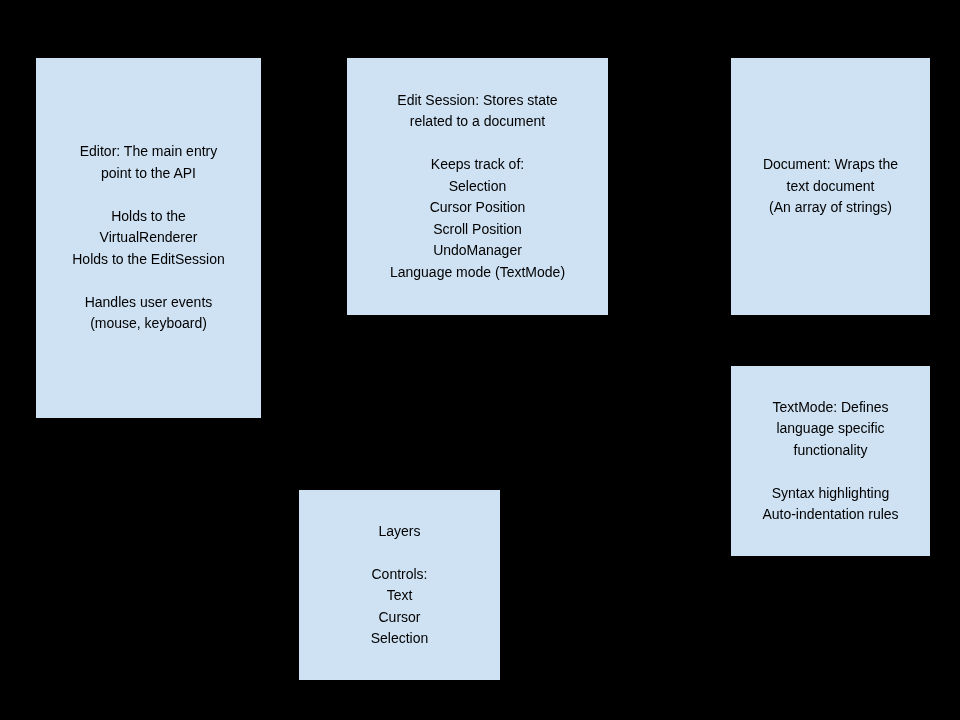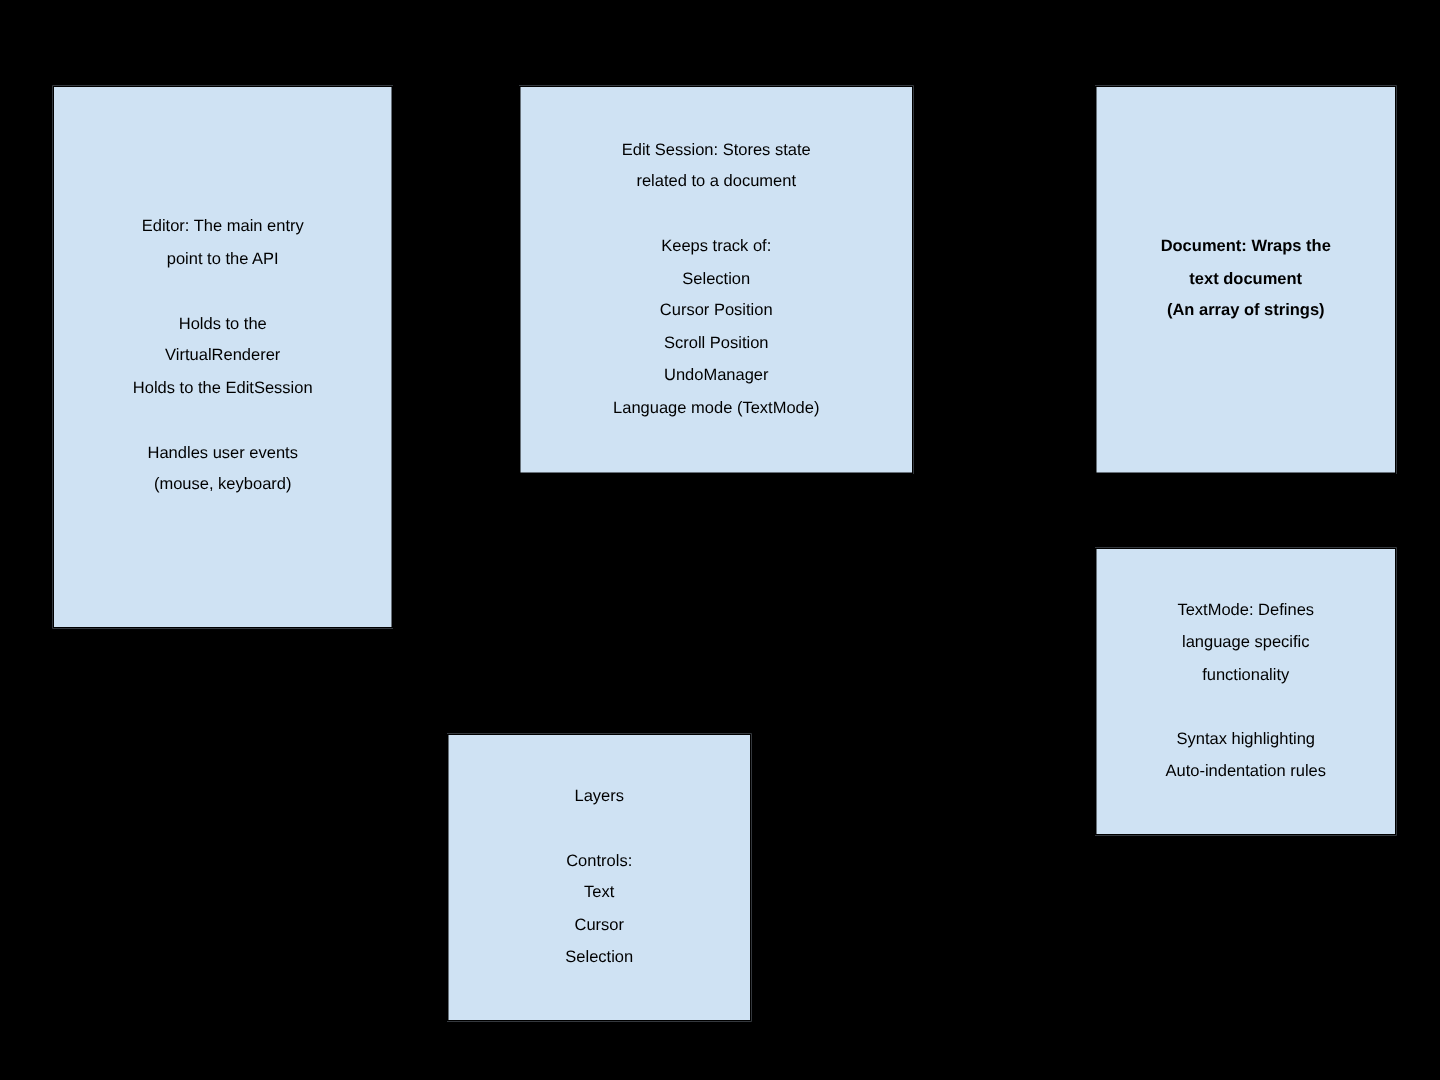--- a/index.html
+++ b/index.html
@@ -27,26 +27,26 @@
     border: 1px solid var(--box-border);
     display: flex;
     align-items: center;
     justify-content: center;
     padding: 6px;
   }
   .box-text {
     white-space: pre-line;
     text-align: center;
     color: #000000;
-    font-size: 11px;
+    font-size: 14px;
     line-height: 21.5px;
   }
   .box-editor          { left: 35px;  top: 57px;  width: 227px; height: 362px; }
   .box-edit-session    { left: 346px; top: 57px;  width: 263px; height: 259px; }
-  .box-document        { left: 730px; top: 57px;  width: 201px; height: 259px; font-weight: bold; }
+  .box-document        { left: 730px; top: 57px;  width: 201px; height: 259px; }
   .box-textmode        { left: 730px; top: 365px; width: 201px; height: 192px; }
   .box-virtualrenderer { left: 39px;  top: 501px; width: 202px; height: 192px; }
   .box-layers          { left: 298px; top: 489px; width: 203px; height: 192px; }
 </style>
 </head>
 <body>
 
 <div class="canvas">
 
   <div class="box box-editor">

